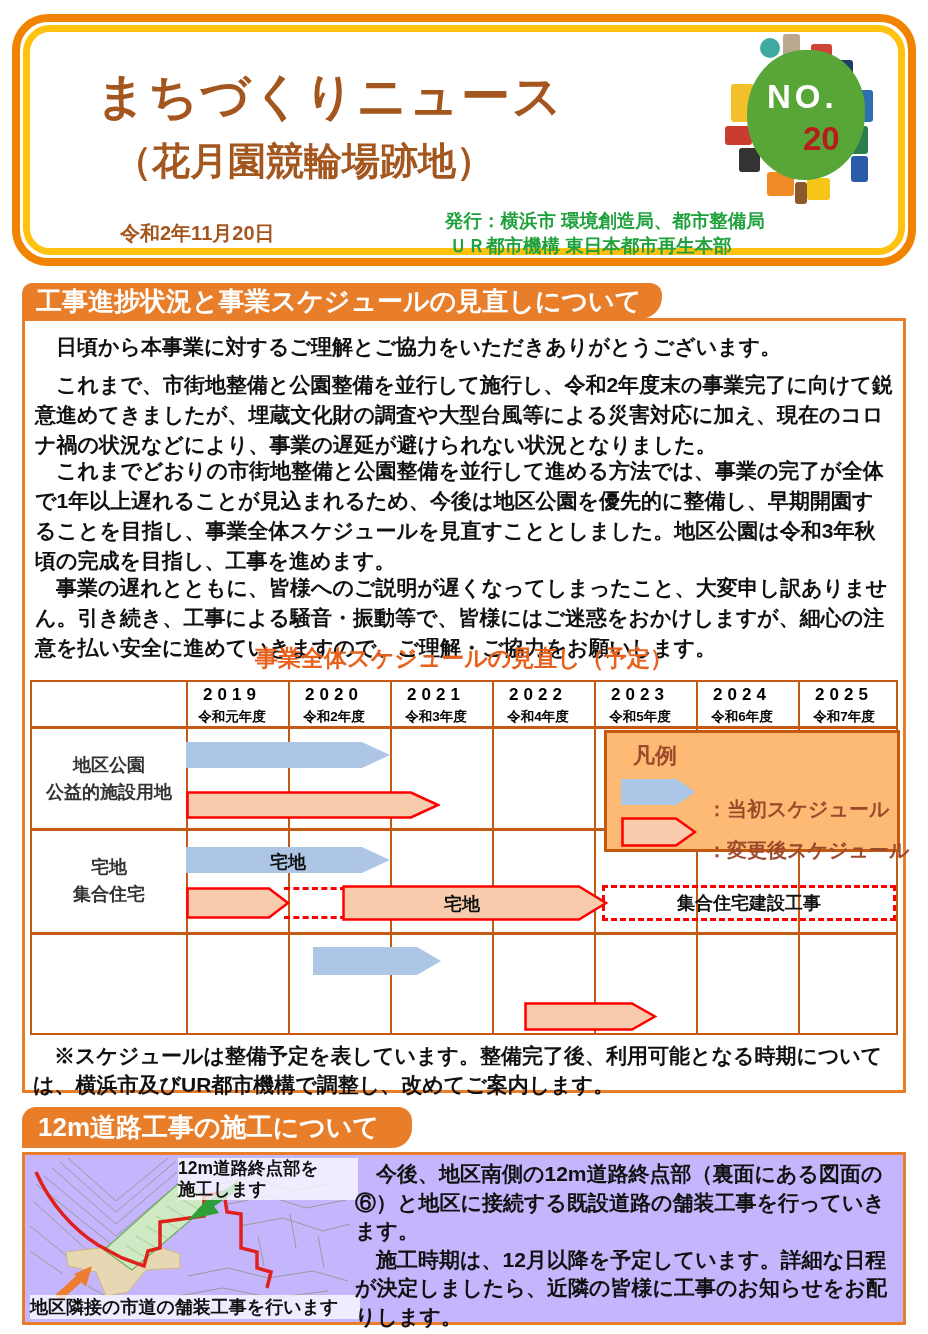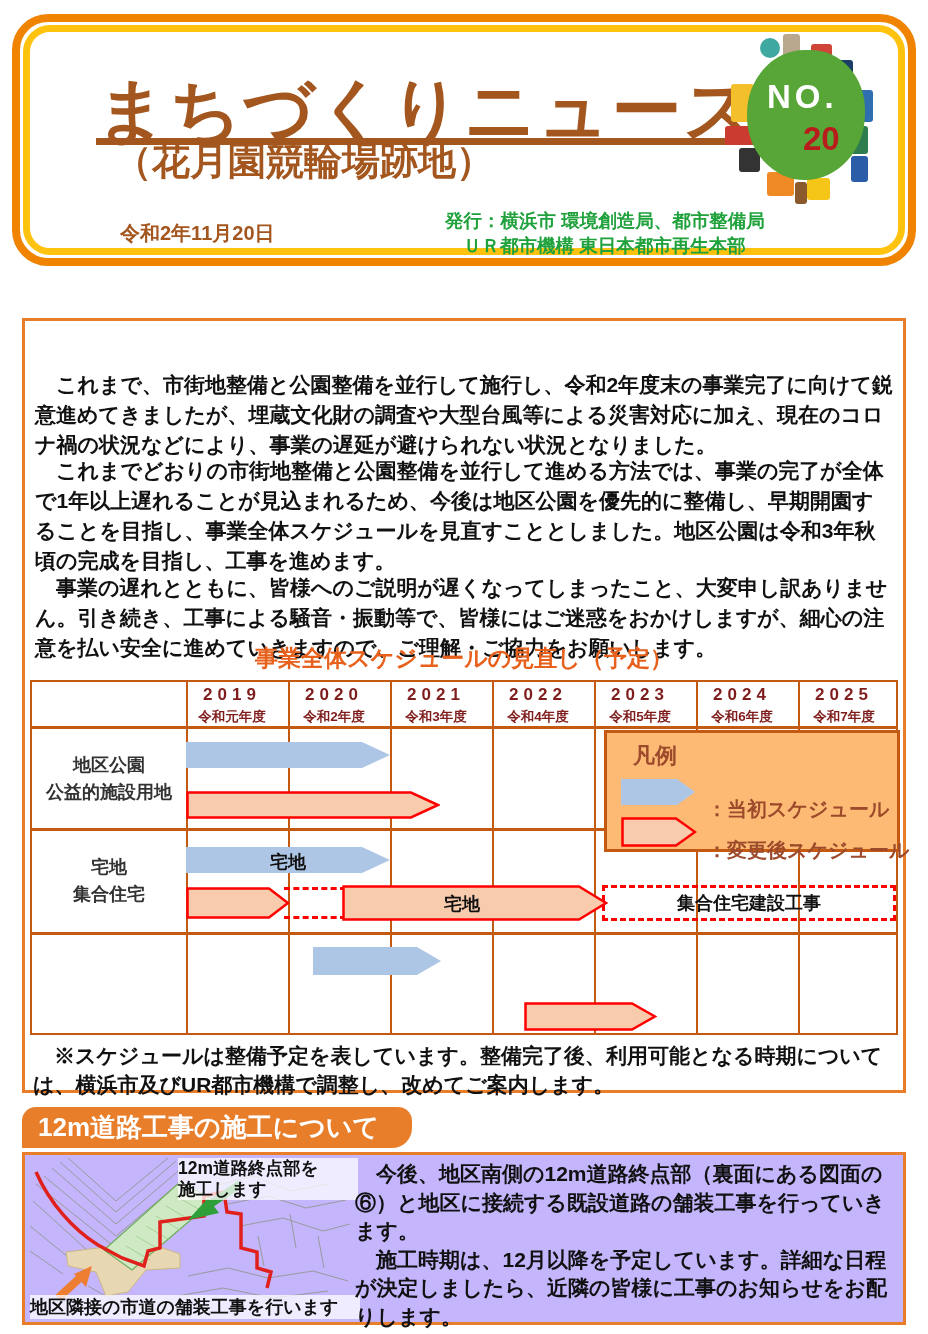--- a/index.html
+++ b/index.html
@@ -5,25 +5,25 @@
   * { margin:0; padding:0; box-sizing:border-box; }
   html,body { background:#ffffff; }
   body { font-family:"Liberation Sans", sans-serif; }
   .page { position:relative; width:928px; height:1334px; background:#fff; overflow:hidden; }
 
   
   .hdr-outer { position:absolute; left:12px; top:14px; width:904px; height:252px;
                border:8px solid #F08300; border-radius:36px; background:#fff; }
   .hdr-inner { position:absolute; left:3px; top:3px; right:3px; bottom:3px;
                border:7px solid #FFC20E; border-radius:27px; background:#fff; }
-  .nl-title    { position:absolute; left:76px;  top:42px;  font-size:70px; font-weight:bold; color:#A4561F; letter-spacing:2px; white-space:nowrap;text-decoration:underline; }
+  .nl-title    { position:absolute; left:76px;  top:42px;  font-size:49px; font-weight:bold; color:#A4561F; letter-spacing:2px; white-space:nowrap; }
   .nl-subtitle { position:absolute; left:94px;  top:114px; font-size:38px; font-weight:bold; color:#A4561F; white-space:nowrap; }
   .nl-date     { position:absolute; left:100px; top:198px; font-size:20px; font-weight:bold; color:#A4561F; }
   .publisher   { position:absolute; left:425px; top:186px; font-size:18.5px; font-weight:bold; color:#1FA13C; line-height:25px; white-space:nowrap; }
-  .publisher .l2 { margin-left:18px; }
+  .publisher .l2 { margin-left:4px; }
 
   
   .badge { position:absolute; left:695px; top:10px; width:175px; height:182px; }
   .badge .b { position:absolute; border-radius:3px; }
   .blob { position:absolute; left:32px; top:18px; width:118px; height:130px; background:#57A637;
           border-radius:50% 47% 52% 50%; z-index:2; }
   .no-label  { position:absolute; left:52px; top:46px;  z-index:3; color:#fff; font-weight:bold; font-size:33px; letter-spacing:4px; }
   .no-number { position:absolute; left:88px; top:88px;  z-index:3; color:#b91c1c; font-weight:bold; font-size:33px; }
 
   
@@ -39,21 +39,21 @@
 
   .box1 p { position:absolute; left:10px; width:860px; font-size:21px; line-height:30px; font-weight:bold; color:#111; }
   .p1 { top:11px; } .p2 { top:49px; } .p3 { top:135px; } .p4 { top:252px; }
   .chart-title { position:absolute; left:0; top:322px; width:100%; text-align:center; font-size:23px; font-weight:bold; color:#E8611C; }
   .note { position:absolute; left:8px; top:720px; width:864px; font-size:21px; line-height:29px; font-weight:bold; color:#111; }
 
   
   .chart { position:absolute; left:5px; top:359px; width:868px; height:355px; border:2px solid #C45911; background:#fff; }
   .vline { position:absolute; top:0; bottom:0; width:2px; background:#C45911; }
   .hline { position:absolute; left:0; right:0; height:3px; background:#C45911; }
-  .colhead { position:absolute; top:3px; width:88px; text-align:center; color:#7f1d1d; }
+  .colhead { position:absolute; top:3px; width:88px; text-align:center; color:#000000; }
   .colhead .yr  { font-size:17px; letter-spacing:5px; font-weight:bold; }
   .colhead .era { font-size:13.5px; margin-top:3px; font-weight:bold; }
   .rowlab { position:absolute; left:0; width:154px; display:flex; flex-direction:column; justify-content:center; align-items:center;
             gap:3px; font-size:18px; font-weight:bold; color:#333; }
   .bar { position:absolute; }
   .bar-label { position:absolute; font-size:18px; font-weight:bold; color:#111; text-align:center; }
   .dash-gap { position:absolute; border-top:3px dashed #FF0000; border-bottom:3px dashed #FF0000; }
   .dash-box { position:absolute; border:3px dashed #FF0000; display:flex; align-items:center; justify-content:center;
               font-size:18px; font-weight:bold; color:#111; }
 
@@ -99,22 +99,24 @@
         <div class="b" style="left:52px;top:140px;width:27px;height:24px;background:#F08A24;"></div>
         <div class="b" style="left:92px;top:146px;width:23px;height:22px;background:#F5C518;"></div>
         <div class="b" style="left:80px;top:150px;width:12px;height:22px;background:#8A5A2C;"></div>
       </div>
       <div class="blob"></div>
       <div class="no-label">NO.</div>
       <div class="no-number">20</div>
     </div>
   </div>
 
+  <div class="sec-bar sec1-bar">工事進捗状況と事業スケジュールの見直しについて</div>
 
   <div class="box1">
+    <p class="p1">　日頃から本事業に対するご理解とご協力をいただきありがとうございます。</p>
     <p class="p2">　これまで、市街地整備と公園整備を並行して施行し、令和2年度末の事業完了に向けて鋭意進めてきましたが、埋蔵文化財の調査や大型台風等による災害対応に加え、現在のコロナ禍の状況などにより、事業の遅延が避けられない状況となりました。</p>
     <p class="p3">　これまでどおりの市街地整備と公園整備を並行して進める方法では、事業の完了が全体で1年以上遅れることが見込まれるため、今後は地区公園を優先的に整備し、早期開園することを目指し、事業全体スケジュールを見直すこととしました。地区公園は令和3年秋頃の完成を目指し、工事を進めます。</p>
     <p class="p4">　事業の遅れとともに、皆様へのご説明が遅くなってしまったこと、大変申し訳ありません。引き続き、工事による騒音・振動等で、皆様にはご迷惑をおかけしますが、細心の注意を払い安全に進めていきますので、ご理解・ご協力をお願いします。</p>
 
     <div class="chart-title">事業全体スケジュールの見直し（予定）</div>
 
     <div class="chart">
 
       <div class="vline" style="left:154px;"></div>
       <div class="vline" style="left:256px;"></div>

